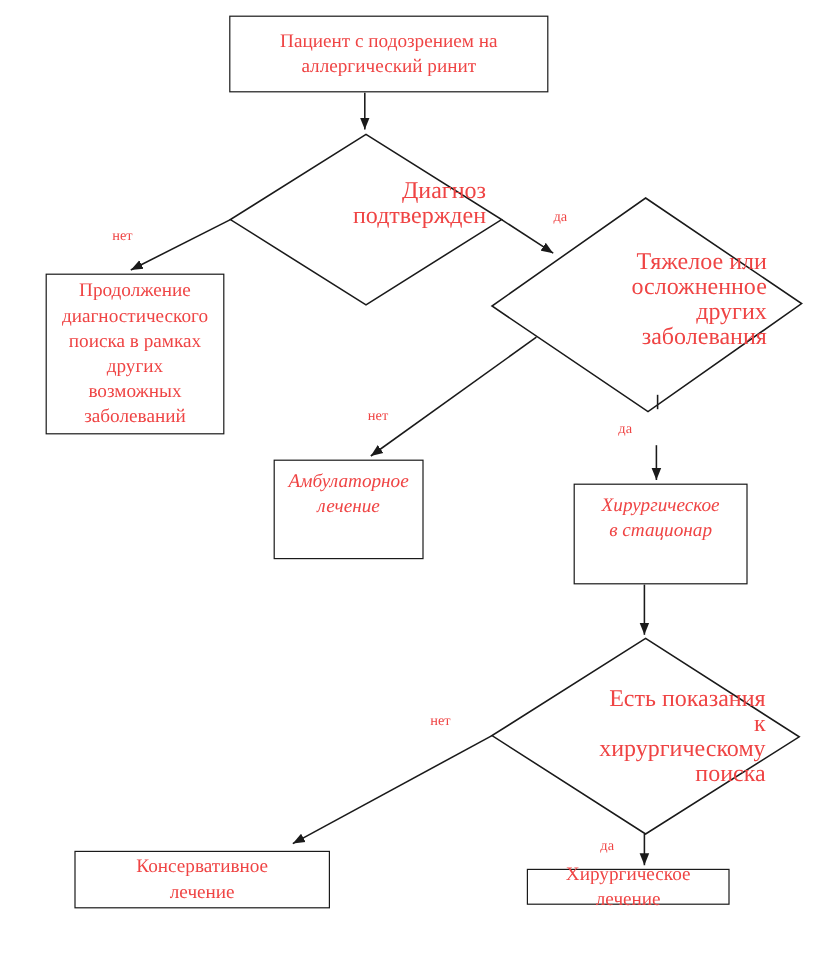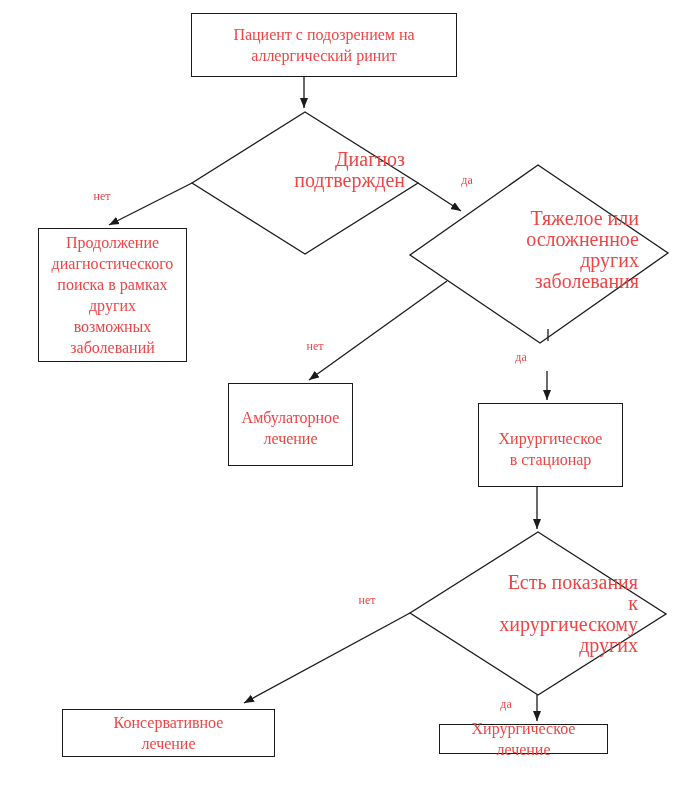--- a/index.html
+++ b/index.html
@@ -24,22 +24,23 @@
     background: #ffffff;
     display: flex;
     align-items: center;
     justify-content: center;
     text-align: center;
     font-size: 16px;
     line-height: 21px;
     white-space: pre-line;
   }
   .box.top-align {
-    align-items: center;
+    align-items: flex-start;
     padding-top: 7px;
+    font-style: italic;
   }
   .diamond-label {
     position: absolute;
     text-align: right;
     font-size: 20px;
     line-height: 21px;
     white-space: pre-line;
   }
   .edge-label {
     position: absolute;
@@ -114,21 +115,21 @@
 подтвержден</div>
 
   <div class="diamond-label" style="left:439px; top:208px; width:200px;">Тяжелое или
 осложненное
 других
 заболевания</div>
 
   <div class="diamond-label" style="left:438px; top:572px; width:200px;">Есть показания
 к
 хирургическому
-других</div>
+поиска</div>
 
   <div class="edge-label" style="left:102px; top:196px;">нет</div>
   <div class="edge-label" style="left:467px; top:180px;">да</div>
   <div class="edge-label" style="left:315px; top:346px;">нет</div>
   <div class="edge-label" style="left:521px; top:357px;">да</div>
   <div class="edge-label" style="left:367px; top:600px;">нет</div>
   <div class="edge-label" style="left:506px; top:704px;">да</div>
 
 </div>
 

